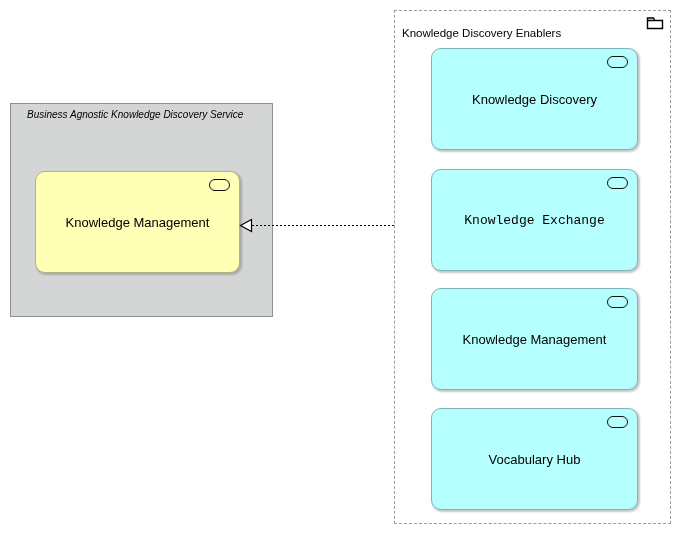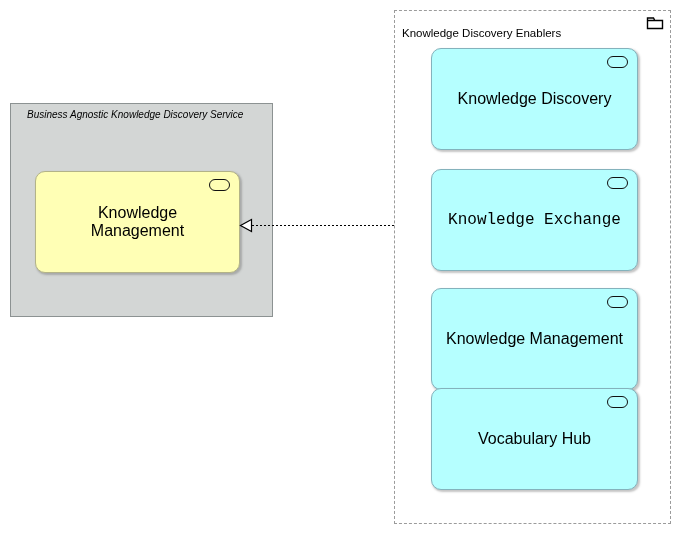--- a/index.html
+++ b/index.html
@@ -45,21 +45,21 @@
     border-radius: 10px;
     box-shadow: 1.5px 1.5px 2px rgba(90,90,90,0.35);
   }
   .element-box .element-label {
     position: absolute;
     inset: 0;
     display: flex;
     align-items: center;
     justify-content: center;
     text-align: center;
-    font-size: 16px;
+    font-size: 13px;
     padding: 12px 14px;
   }
   .oval-icon {
     position: absolute;
     top: 7px;
     right: 9px;
     width: 19px;
     height: 10px;
     border: 1.5px solid #111111;
     border-radius: 7px;
@@ -78,21 +78,21 @@
   .cyan-box {
     left: 36px;
     width: 205px;
     height: 100px;
     background: #b5ffff;
     border: 1px solid #84b2bc;
   }
   .cyan-box.pos-0 { top: 37px; }
   .cyan-box.pos-1 { top: 158px; font-family: Liberation Mono, monospace; }
   .cyan-box.pos-2 { top: 277px; }
-  .cyan-box.pos-3 { top: 377px; }
+  .cyan-box.pos-3 { top: 397px; }
 
   
   .group {
     position: absolute;
     left: 394px;
     top: 10px;
     width: 275px;
     height: 512px;
     background: #ffffff;
     border: 1px dashed #9b9b9b;

